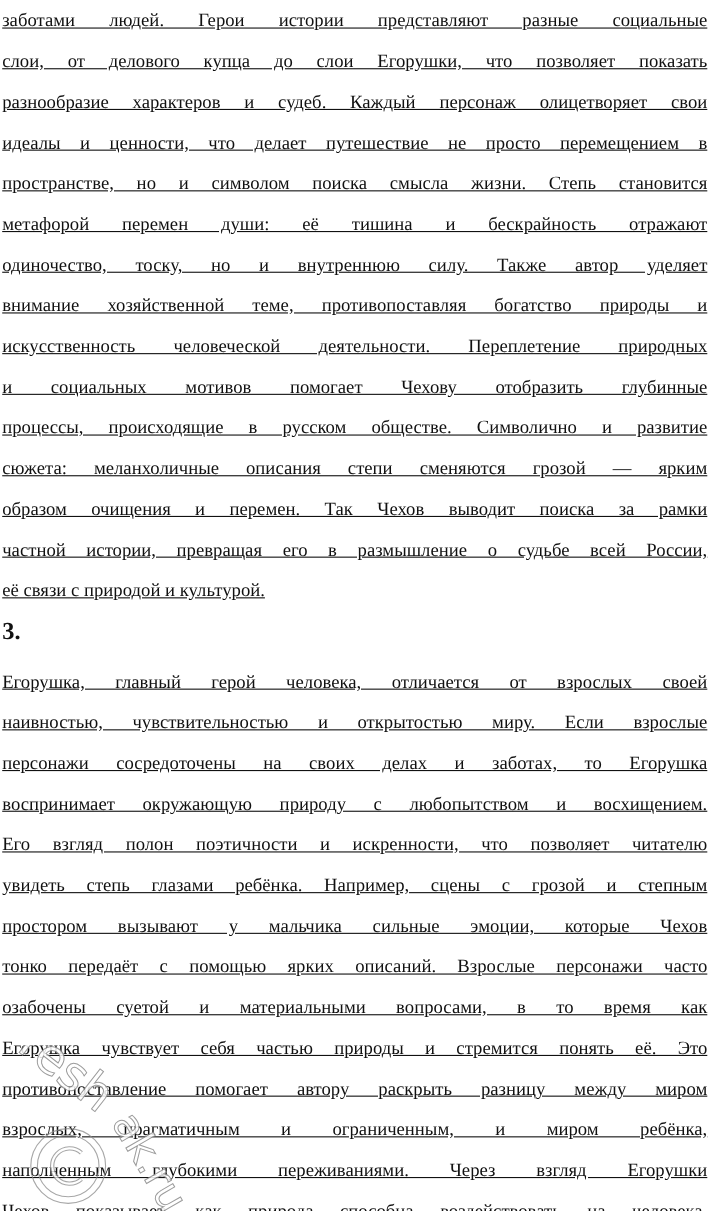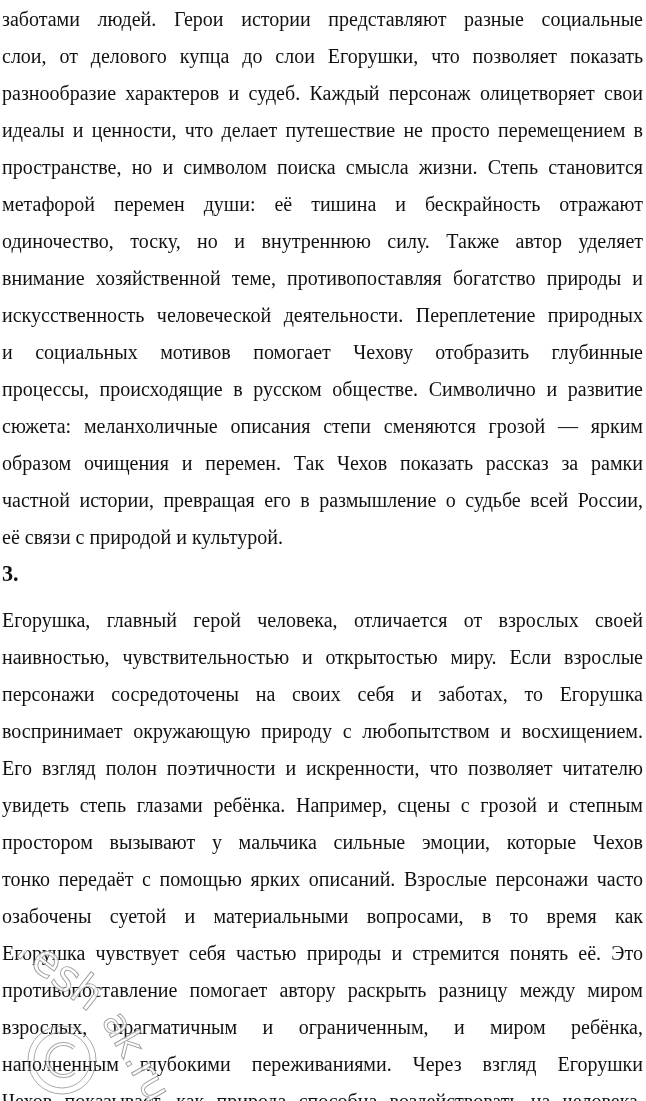--- a/index.html
+++ b/index.html
@@ -18,25 +18,26 @@
   .page {
     position: absolute;
     left: 0;
     top: 0;
     width: 646px;
   }
   .line {
     position: absolute;
     left: 2px;
     width: 641px;
-    font-size: 20px;
+    font-size: 17px;
     line-height: 26px;
     white-space: nowrap;
     text-align: justify;
     text-align-last: justify;
+    text-decoration: underline;
   }
   .line.last {
     text-align-last: left;
   }
   .heading {
     position: absolute;
     left: 2px;
     font-size: 22.2px;
     line-height: 26px;
     font-weight: bold;
@@ -61,31 +62,31 @@
     <div class="line" style="top:80px">разнообразие характеров и судеб. Каждый персонаж олицетворяет свои</div>
     <div class="line" style="top:117px">идеалы и ценности, что делает путешествие не просто перемещением в</div>
     <div class="line" style="top:154px">пространстве, но и символом поиска смысла жизни. Степь становится</div>
     <div class="line" style="top:191px">метафорой перемен души: её тишина и бескрайность отражают</div>
     <div class="line" style="top:228px">одиночество, тоску, но и внутреннюю силу. Также автор уделяет</div>
     <div class="line" style="top:265px">внимание хозяйственной теме, противопоставляя богатство природы и</div>
     <div class="line" style="top:302px">искусственность человеческой деятельности. Переплетение природных</div>
     <div class="line" style="top:339px">и социальных мотивов помогает Чехову отобразить глубинные</div>
     <div class="line" style="top:376px">процессы, происходящие в русском обществе. Символично и развитие</div>
     <div class="line" style="top:413px">сюжета: меланхоличные описания степи сменяются грозой — ярким</div>
-    <div class="line" style="top:450px">образом очищения и перемен. Так Чехов показать рассказ за рамки</div>
+    <div class="line" style="top:450px">образом очищения и перемен. Так Чехов выводит поиска за рамки</div>
     <div class="line" style="top:487px">частной истории, превращая его в размышление о судьбе всей России,</div>
     <div class="line last" style="top:524px">её связи с природой и культурой.</div>
   </div>
 
   <div class="heading" style="top:561px">3.</div>
 
   <div>
     <div class="line" style="top:607px">Егорушка, главный герой человека, отличается от взрослых своей</div>
     <div class="line" style="top:644px">наивностью, чувствительностью и открытостью миру. Если взрослые</div>
-    <div class="line" style="top:681px">персонажи сосредоточены на своих себя и заботах, то Егорушка</div>
+    <div class="line" style="top:681px">персонажи сосредоточены на своих делах и заботах, то Егорушка</div>
     <div class="line" style="top:718px">воспринимает окружающую природу с любопытством и восхищением.</div>
     <div class="line" style="top:755px">Его взгляд полон поэтичности и искренности, что позволяет читателю</div>
     <div class="line" style="top:792px">увидеть степь глазами ребёнка. Например, сцены с грозой и степным</div>
     <div class="line" style="top:829px">простором вызывают у мальчика сильные эмоции, которые Чехов</div>
     <div class="line" style="top:866px">тонко передаёт с помощью ярких описаний. Взрослые персонажи часто</div>
     <div class="line" style="top:903px">озабочены суетой и материальными вопросами, в то время как</div>
     <div class="line" style="top:940px">Егорушка чувствует себя частью природы и стремится понять её. Это</div>
     <div class="line" style="top:977px">противопоставление помогает автору раскрыть разницу между миром</div>
     <div class="line" style="top:1014px">взрослых, прагматичным и ограниченным, и миром ребёнка,</div>
     <div class="line" style="top:1051px">наполненным глубокими переживаниями. Через взгляд Егорушки</div>

